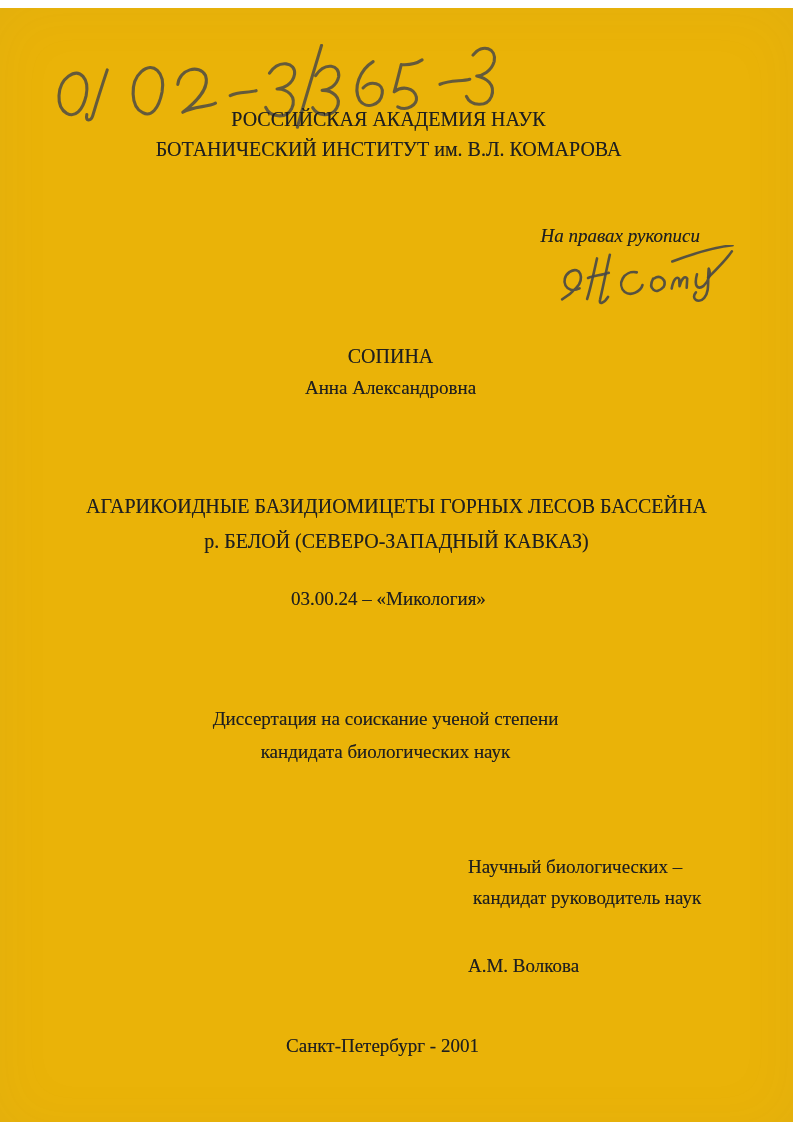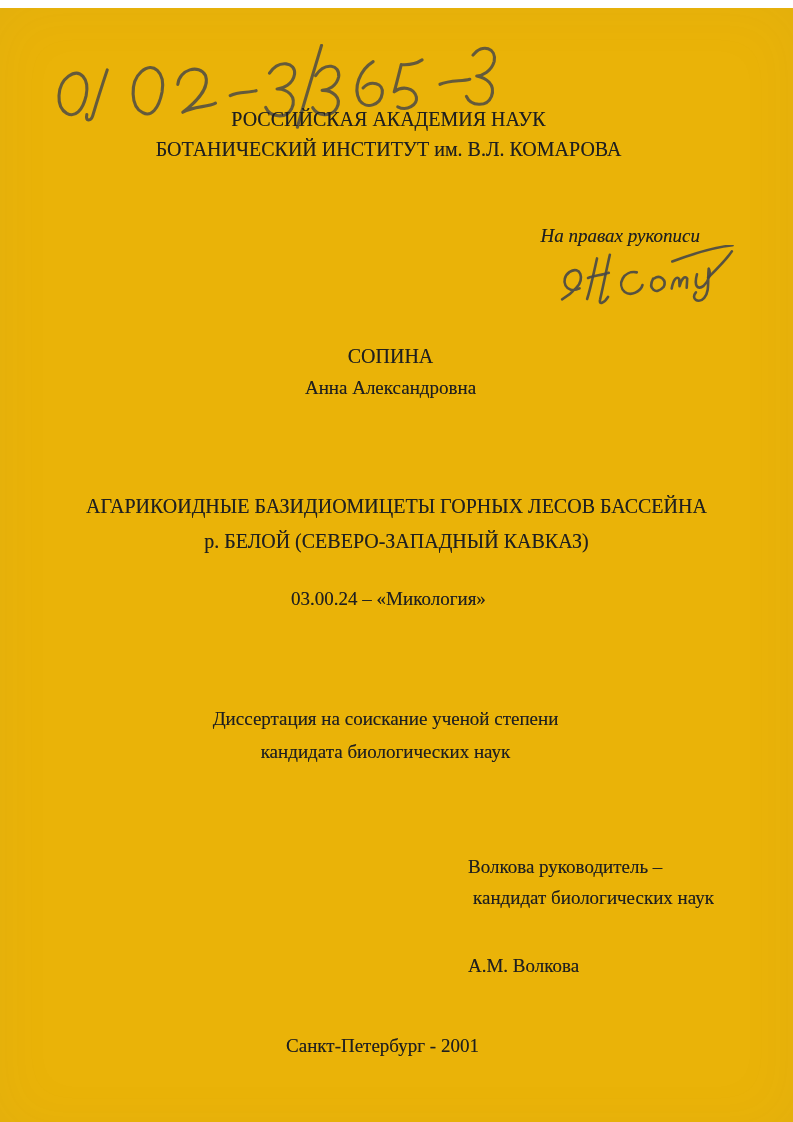--- a/index.html
+++ b/index.html
@@ -123,19 +123,19 @@
   <div class="txt body-text centered shift-6" style="top:370px;">Анна Александровна</div>
 
   <div class="txt caps centered" style="top:523px;">р. БЕЛОЙ (СЕВЕРО-ЗАПАДНЫЙ КАВКАЗ)</div>
   <div class="txt caps centered" style="top:488px;">АГАРИКОИДНЫЕ БАЗИДИОМИЦЕТЫ ГОРНЫХ ЛЕСОВ БАССЕЙНА</div>
 
   <div class="txt body-text centered shift-8" style="top:581px;">03.00.24 – «Микология»</div>
 
   <div class="txt body-text centered shift-11" style="top:701px;">Диссертация на соискание ученой степени</div>
   <div class="txt body-text centered shift-11" style="top:734px;">кандидата биологических наук</div>
 
-  <div class="supervisor-line" style="top:848px;">Волкова руководитель –</div>
-  <div class="supervisor-line" style="top:879px; padding-left:5px;">кандидат биологических наук</div>
+  <div class="supervisor-line" style="top:848px;">Научный биологических –</div>
+  <div class="supervisor-line" style="top:879px; padding-left:5px;">кандидат руководитель наук</div>
   <div class="supervisor-line" style="top:947px;">А.М. Волкова</div>
 
   <div class="txt body-text centered shift-14" style="top:1028px;">Санкт-Петербург - 2001</div>
 
 </div>
 
 </body></html>

